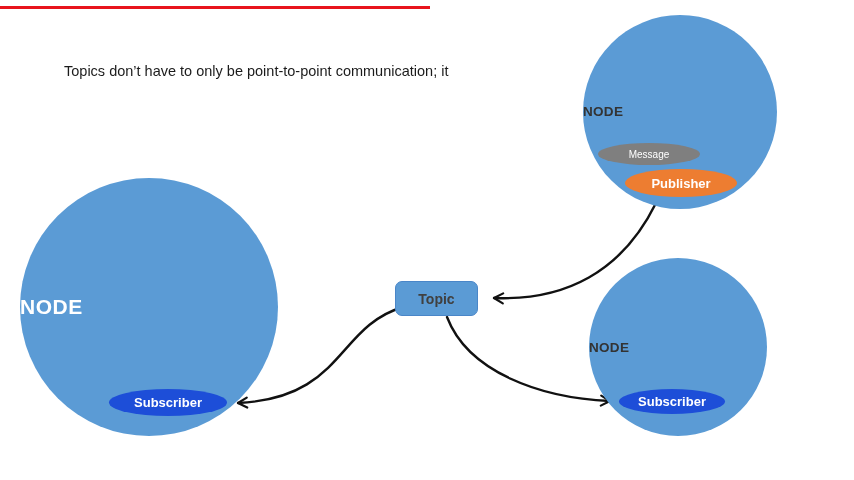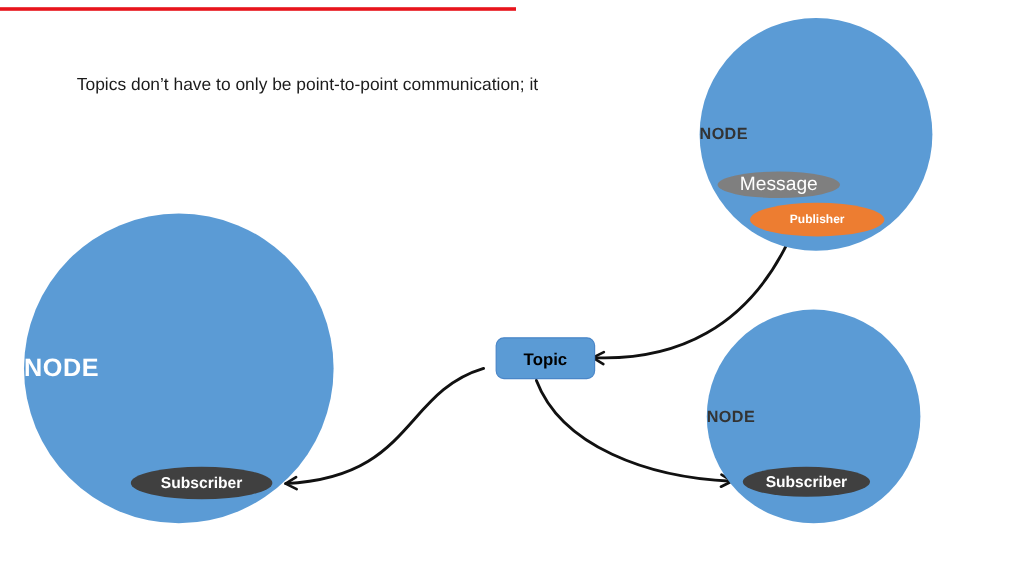--- a/index.html
+++ b/index.html
@@ -53,40 +53,40 @@
 
   .badge {
     position: absolute;
     display: flex;
     align-items: center;
     justify-content: center;
     border-radius: 50%;
     color: #ffffff;
     font-weight: bold;
   }
-  .badge.green   { background: #404040; }
+  .badge.green   { background: #1d4ed8; }
   .badge.gray    { background: #7f7f7f; font-weight: normal; }
   .badge.orange  { background: #ed7d31; }
 
   .badge.sub-left  { left: 109px; top: 389px; width: 118px; height: 27px; font-size: 13px; }
-  .badge.msg       { left: 598px; top: 143px; width: 102px; height: 22px; font-size: 16px; }
-  .badge.pub       { left: 625px; top: 169px; width: 112px; height: 28px; font-size: 10px; }
+  .badge.msg       { left: 598px; top: 143px; width: 102px; height: 22px; font-size: 10px; }
+  .badge.pub       { left: 625px; top: 169px; width: 112px; height: 28px; font-size: 13px; }
   .badge.sub-br    { left: 619px; top: 389px; width: 106px; height: 25px; font-size: 13px; }
 
   .topic-box {
     position: absolute;
-    left: 413px; top: 281px;
+    left: 395px; top: 281px;
     width: 83px; height: 35px;
     background: #5b9bd5;
     border: 1px solid #4a86c8;
     border-radius: 7px;
     display: flex;
     align-items: center;
     justify-content: center;
-    color: #000000;
+    color: #404040;
     font-weight: bold;
     font-size: 14px;
     box-sizing: border-box;
   }
 
   svg.arrows {
     position: absolute;
     left: 0; top: 0;
     width: 854px; height: 480px;
     pointer-events: none;

